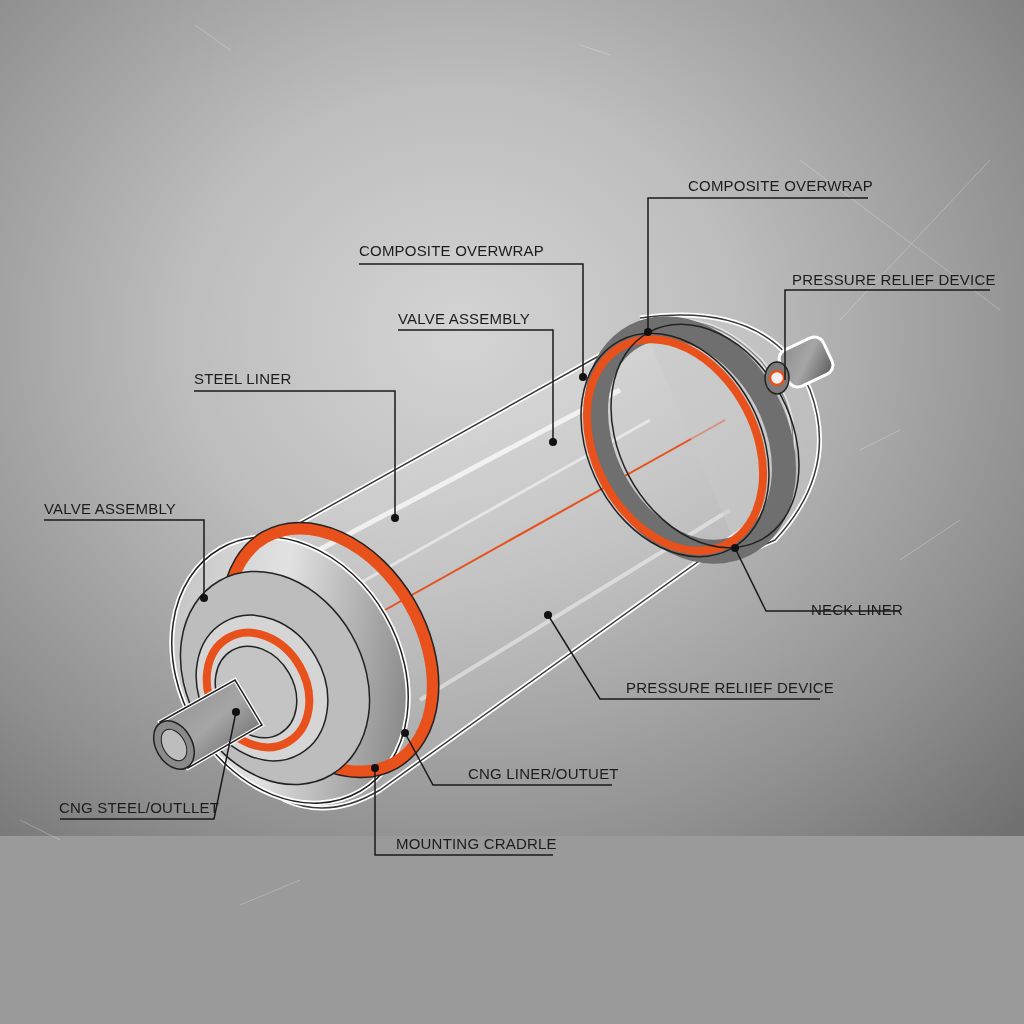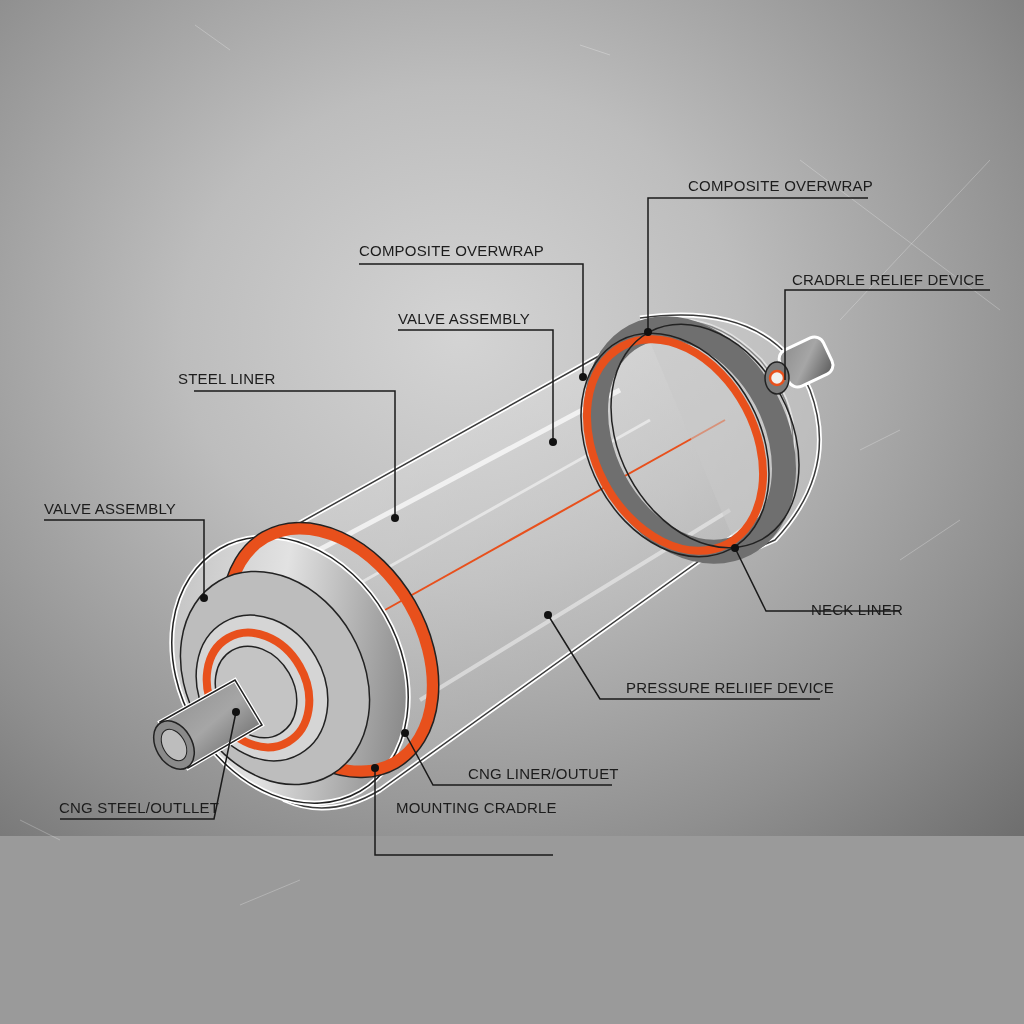--- a/index.html
+++ b/index.html
@@ -113,22 +113,22 @@
         <circle cx="735" cy="548" r="4"></circle>
     <circle cx="548" cy="615" r="4"></circle>
         <circle cx="405" cy="733" r="4"></circle>
     <circle cx="236" cy="712" r="4"></circle>
         <circle cx="375" cy="768" r="4"></circle>
   </g>
 </svg>
 
 <div class="label" style="left:688px;top:178px">COMPOSITE OVERWRAP</div>
 <div class="label" style="left:359px;top:243px">COMPOSITE OVERWRAP</div>
-<div class="label" style="left:792px;top:272px">CRADRLE RELIEF DEVICE</div>
+<div class="label" style="left:792px;top:272px">PRESSURE RELIEF DEVICE</div>
 <div class="label" style="left:398px;top:311px">VALVE ASSEMBLY</div>
-<div class="label" style="left:178px;top:371px">STEEL LINER</div>
+<div class="label" style="left:194px;top:371px">STEEL LINER</div>
 <div class="label" style="left:44px;top:501px">VALVE ASSEMBLY</div>
 <div class="label" style="left:811px;top:602px">NECK LINER</div>
 <div class="label" style="left:626px;top:680px">PRESSURE RELIIEF DEVICE</div>
 <div class="label" style="left:468px;top:766px">CNG LINER/OUTUET</div>
 <div class="label" style="left:59px;top:800px">CNG STEEL/OUTLLET</div>
-<div class="label" style="left:396px;top:800px">MOUNTING CRADRLE</div>
+<div class="label" style="left:396px;top:836px">MOUNTING CRADRLE</div>
 </div>
 
 </body></html>

